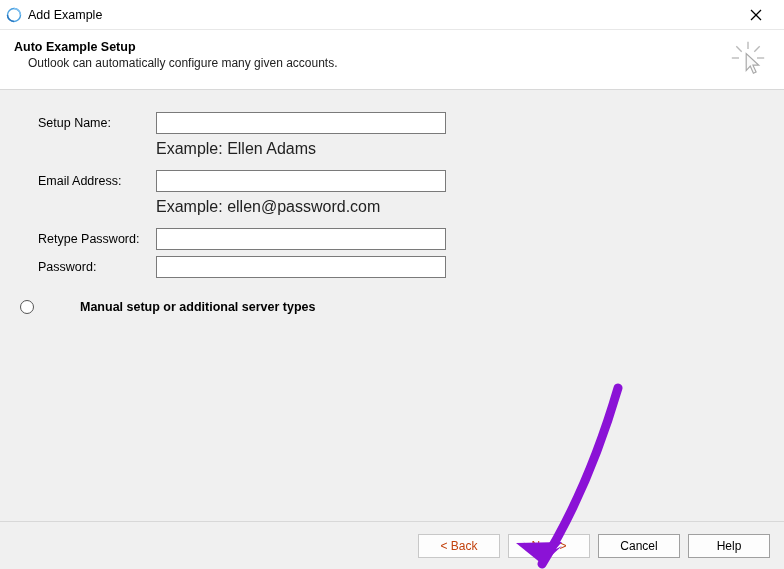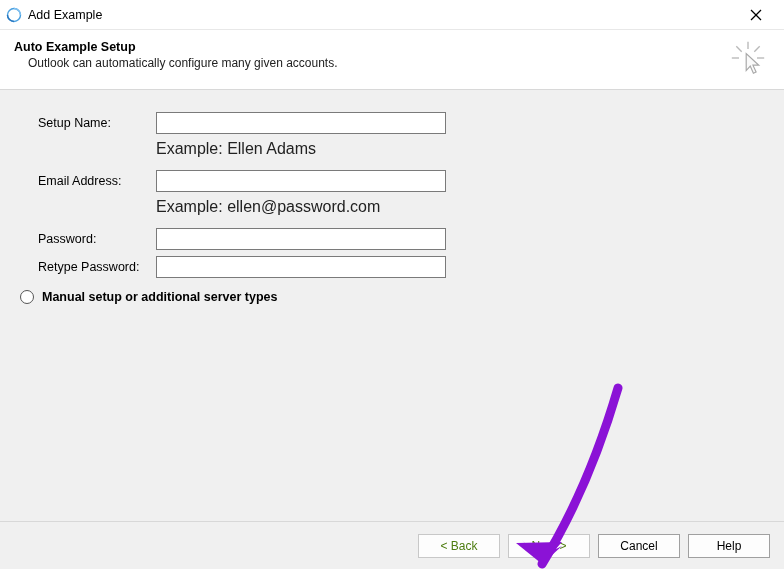--- a/index.html
+++ b/index.html
@@ -139,21 +139,22 @@
       margin-left: 118px;
       font-size: 16px;
       color: #222;
     }
     .hint-wide {
       margin-left: 118px;
       font-size: 12px;
       color: #222;
     }
     .second-radio {
-      margin-top: 12px;
+      margin-top: 22px;
+      gap: 38px;
     }
     .footer {
       height: 48px;
       background: #f0f0f0;
       border-top: 1px solid #d8d8d8;
       display: flex;
       align-items: center;
       justify-content: flex-end;
       padding-right: 14px;
       gap: 8px;
@@ -161,21 +162,21 @@
     .btn {
       min-width: 82px;
       height: 24px;
       border: 1px solid #a0a0a0;
       background: #fdfdfd;
       font-family: inherit;
       font-size: 12px;
       cursor: pointer;
     }
     .btn:disabled {
-      color: #4d7c0f;
+      color: #c2410c;
       border-color: #c8c8c8;
       cursor: default;
       background: #fdfdfd;
     }
     .annotation-arrow {
       position: absolute;
       left: 468px;
       top: 290px;
       pointer-events: none;
       z-index: 50;
@@ -233,25 +234,25 @@
 
     <div class="form-row">
       <span class="form-label">Email Address:</span>
       <input class="form-input" type="text" value="" style="">
     </div>
     <div class="hint-row">
       <span class="hint">Example: ellen@password.com</span>
     </div>
 
     <div class="form-row">
+      <span class="form-label">Retype Password:</span>
+      <input class="form-input" type="password" value="" style="">
+    </div>
+    <div class="form-row">
       <span class="form-label">Password:</span>
-      <input class="form-input" type="password" value="" style="">
-    </div>
-    <div class="form-row">
-      <span class="form-label">Retype Password:</span>
       <input class="form-input" type="password" value="" style="">
     </div>
 
   </div>
 
   <div class="radio-row second-radio">
     <span class="radio"></span>
     <span class="radio-label">Manual setup or additional server types</span>
   </div>
 

